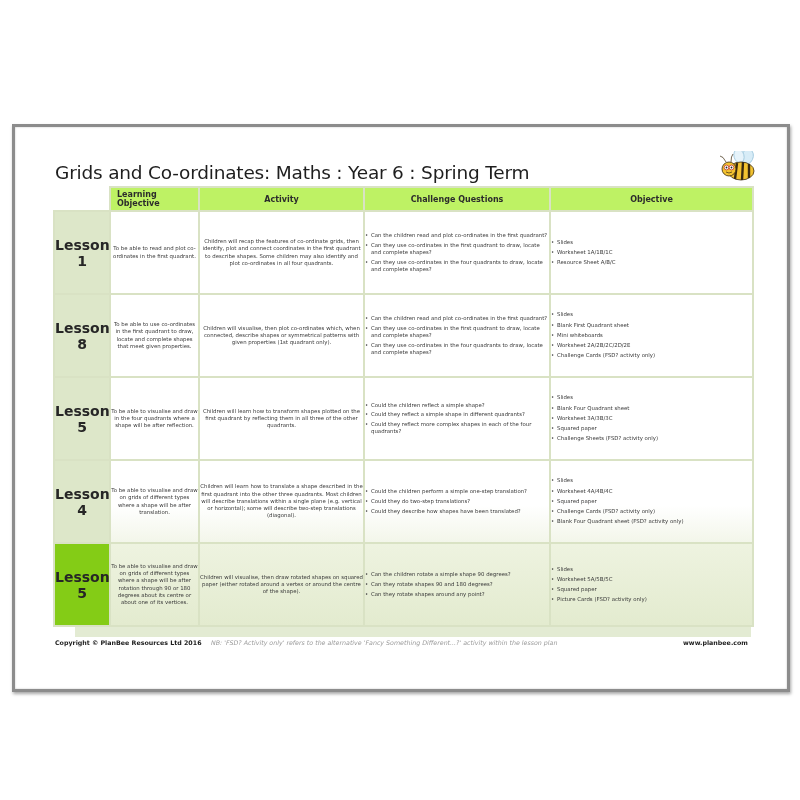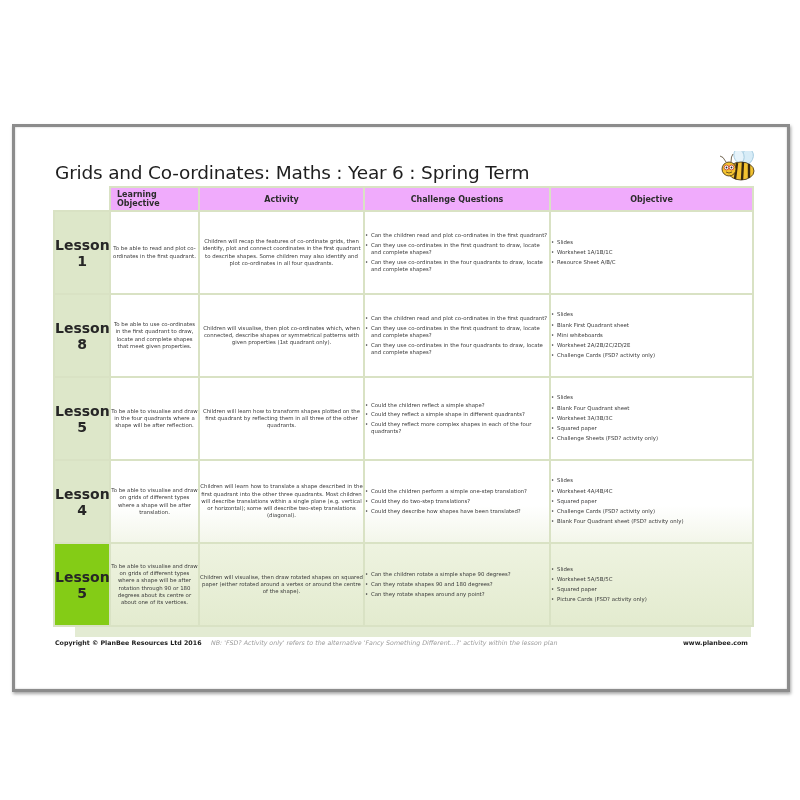--- a/index.html
+++ b/index.html
@@ -27,21 +27,21 @@
     }
     .bee { position: absolute; left: 88px; top: -4px; }
     table.plan {
       position: absolute; left: 38px; top: 59px; border-collapse: collapse;
       table-layout: fixed; width: 699px;
     }
     table.plan td, table.plan th {
       border: 2px solid #d9e2c4; padding: 0;
     }
     th.hd {
-      background: #f0abfc; height: 22px; font-size: 8px; font-weight: bold; color: #2c2c2c;
+      background: #bef264; height: 22px; font-size: 8px; font-weight: bold; color: #2c2c2c;
       text-align: center; font-family: "DejaVu Sans", sans-serif;
     }
     th.hd.first { background: #ffffff; border-top: none; border-left: none; }
     th.hd.lo { text-align: left; padding-left: 6px; }
     td.lesson {
       background: #dde7c9; font-size: 14px; font-weight: bold; color: #262626; text-align: center;
       height: 81px;
     }
     td.obj, td.ovw {
       font-size: 5.4px; line-height: 7.2px; color: #3a3a3a; text-align: center;

